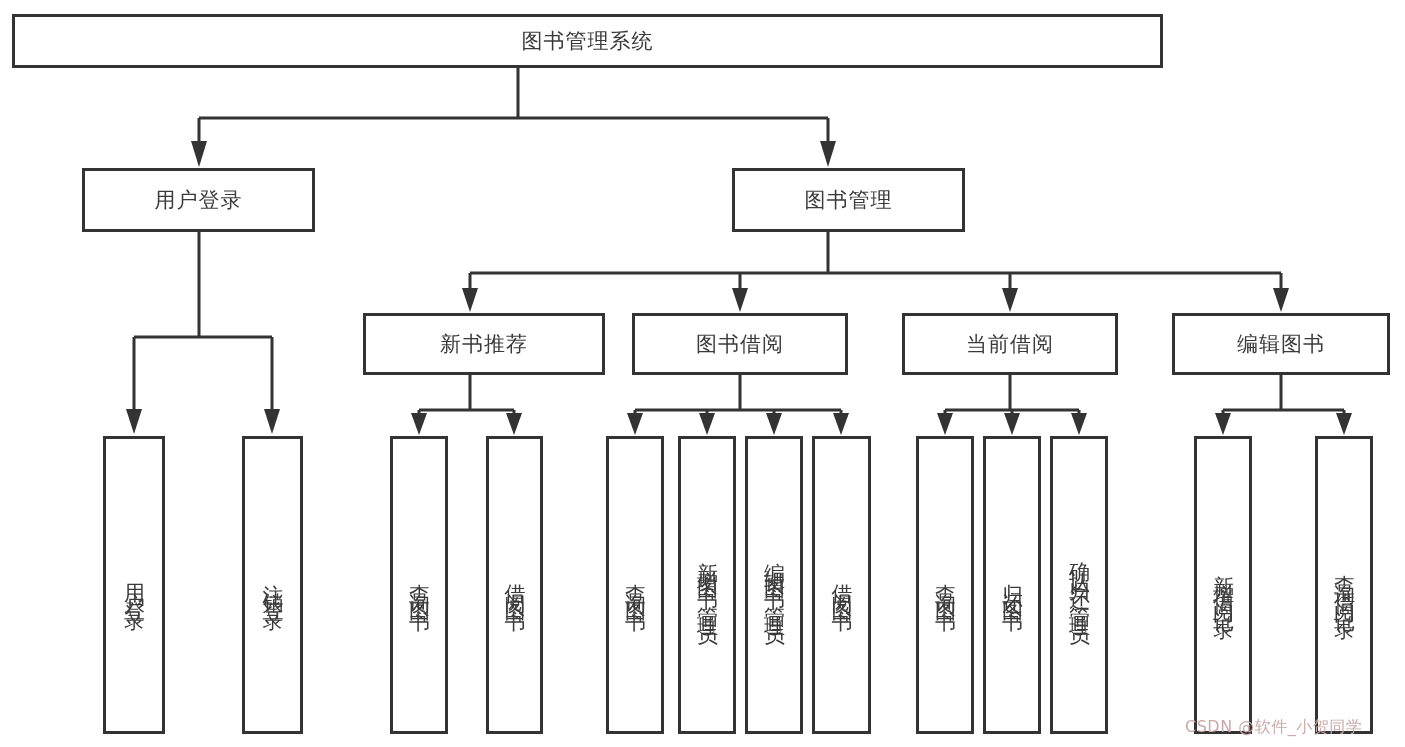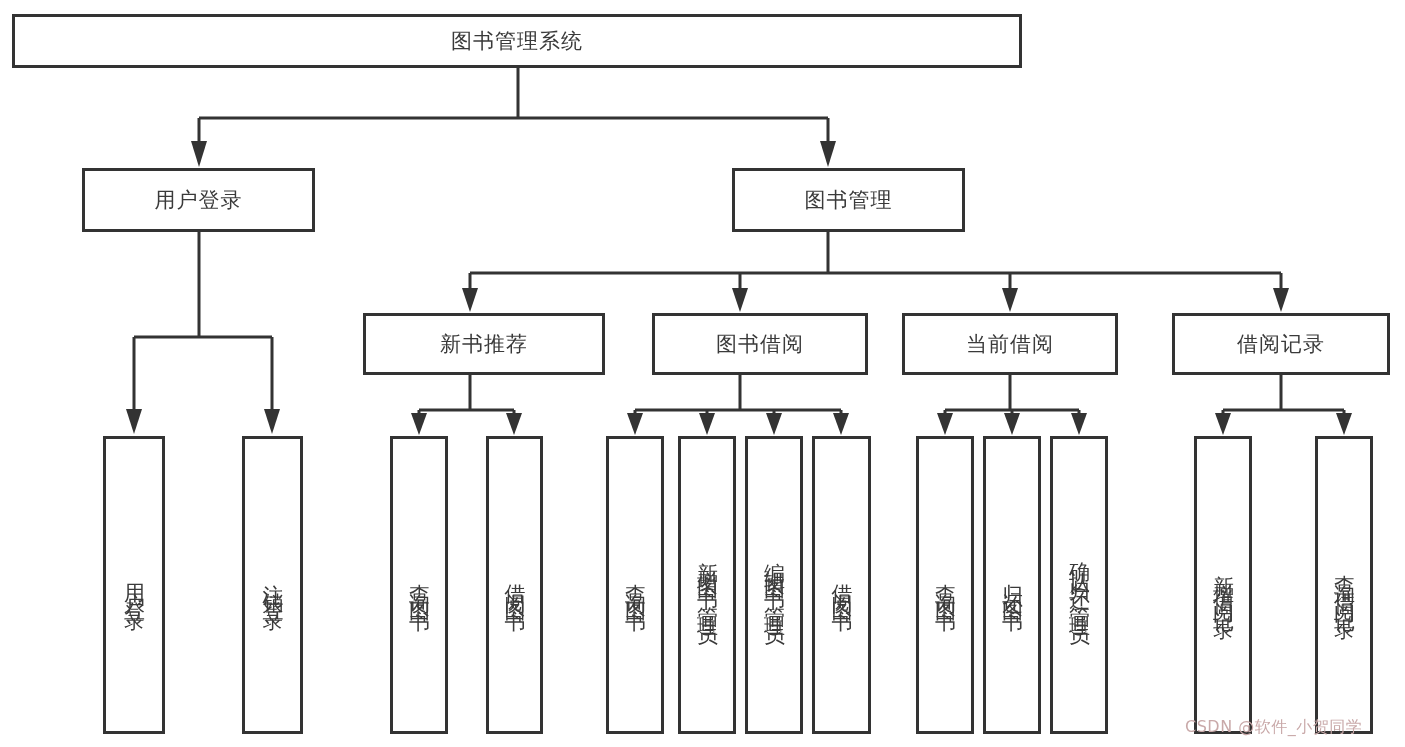--- a/index.html
+++ b/index.html
@@ -6,21 +6,21 @@
   .canvas{
     position:relative;width:1405px;height:747px;background:#ffffff;
     font-family:"DejaVu Sans","Liberation Sans",sans-serif;color:#3a3a3a;overflow:hidden;
   }
   .connectors{position:absolute;left:0;top:0;width:1405px;height:747px;}
   .node{
     position:absolute;background:#ffffff;border:3px solid #333333;box-sizing:border-box;
     display:flex;align-items:center;justify-content:center;
     font-size:21px;letter-spacing:1px;white-space:nowrap;
   }
-  .root{left:12px;top:14px;width:1010px;height:54px;font-size:21px;}
+  .root{left:12px;top:14px;width:1151px;height:54px;font-size:21px;}
   .l2{top:168px;height:64px;width:233px;}
   .l3{top:313px;height:62px;}
   .leaf{top:436px;height:298px;}
   .vtext{
     writing-mode:vertical-rl;text-orientation:mixed;
     font-size:21px;line-height:1;letter-spacing:9px;white-space:nowrap;
   }
   .watermark{
     position:absolute;left:1185px;top:717px;width:218px;
     font-size:16px;color:#c9a9a9;letter-spacing:0.5px;white-space:nowrap;
@@ -69,28 +69,28 @@
   <div class="node l2" style="left:82px;">
     <span>用户登录</span>
   </div>
   <div class="node l2" style="left:732px;text-align:center;">
     <span>图书管理</span>
   </div>
 
   <div class="node l3" style="left:363px;width:242px;">
     <span>新书推荐</span>
   </div>
-  <div class="node l3" style="left:652px;width:216px;">
+  <div class="node l3" style="left:632px;width:216px;">
     <span>图书借阅</span>
   </div>
   <div class="node l3" style="left:902px;width:216px;">
     <span>当前借阅</span>
   </div>
   <div class="node l3" style="left:1172px;width:218px;">
-    <span>借阅记录</span>
+    <span>编辑图书</span>
   </div>
 
   <div class="node leaf" style="left:103px;width:62px;">
     <span class="vtext">用户登录</span>
   </div>
   <div class="node leaf" style="left:242px;width:61px;">
     <span class="vtext">注销登录</span>
   </div>
 
   <div class="node leaf" style="left:390px;width:58px;">

